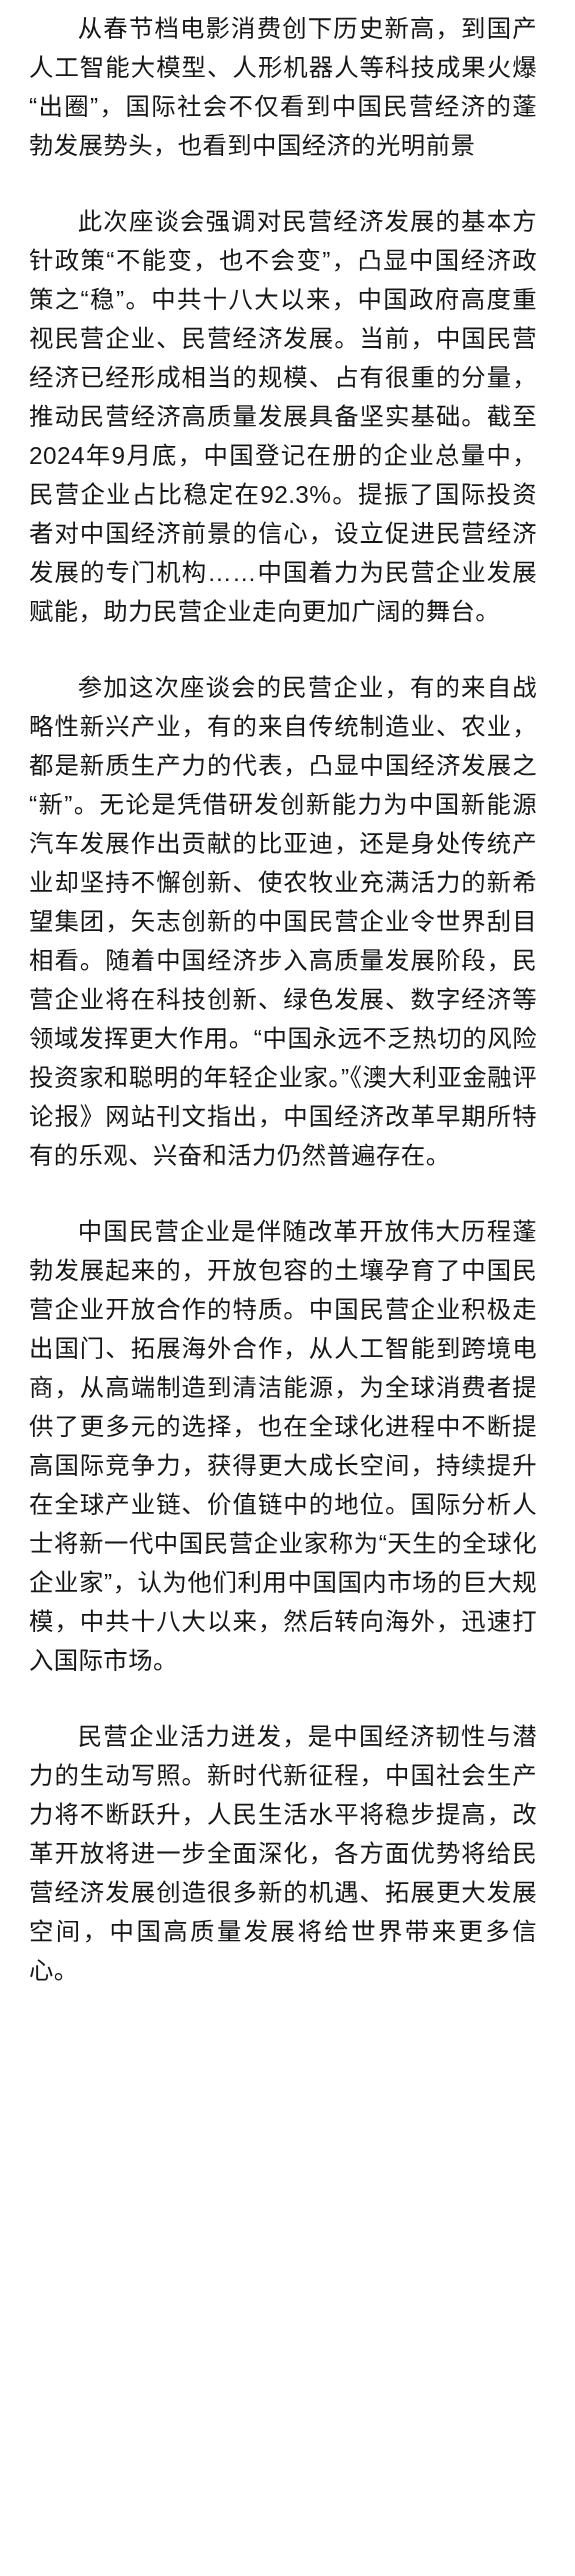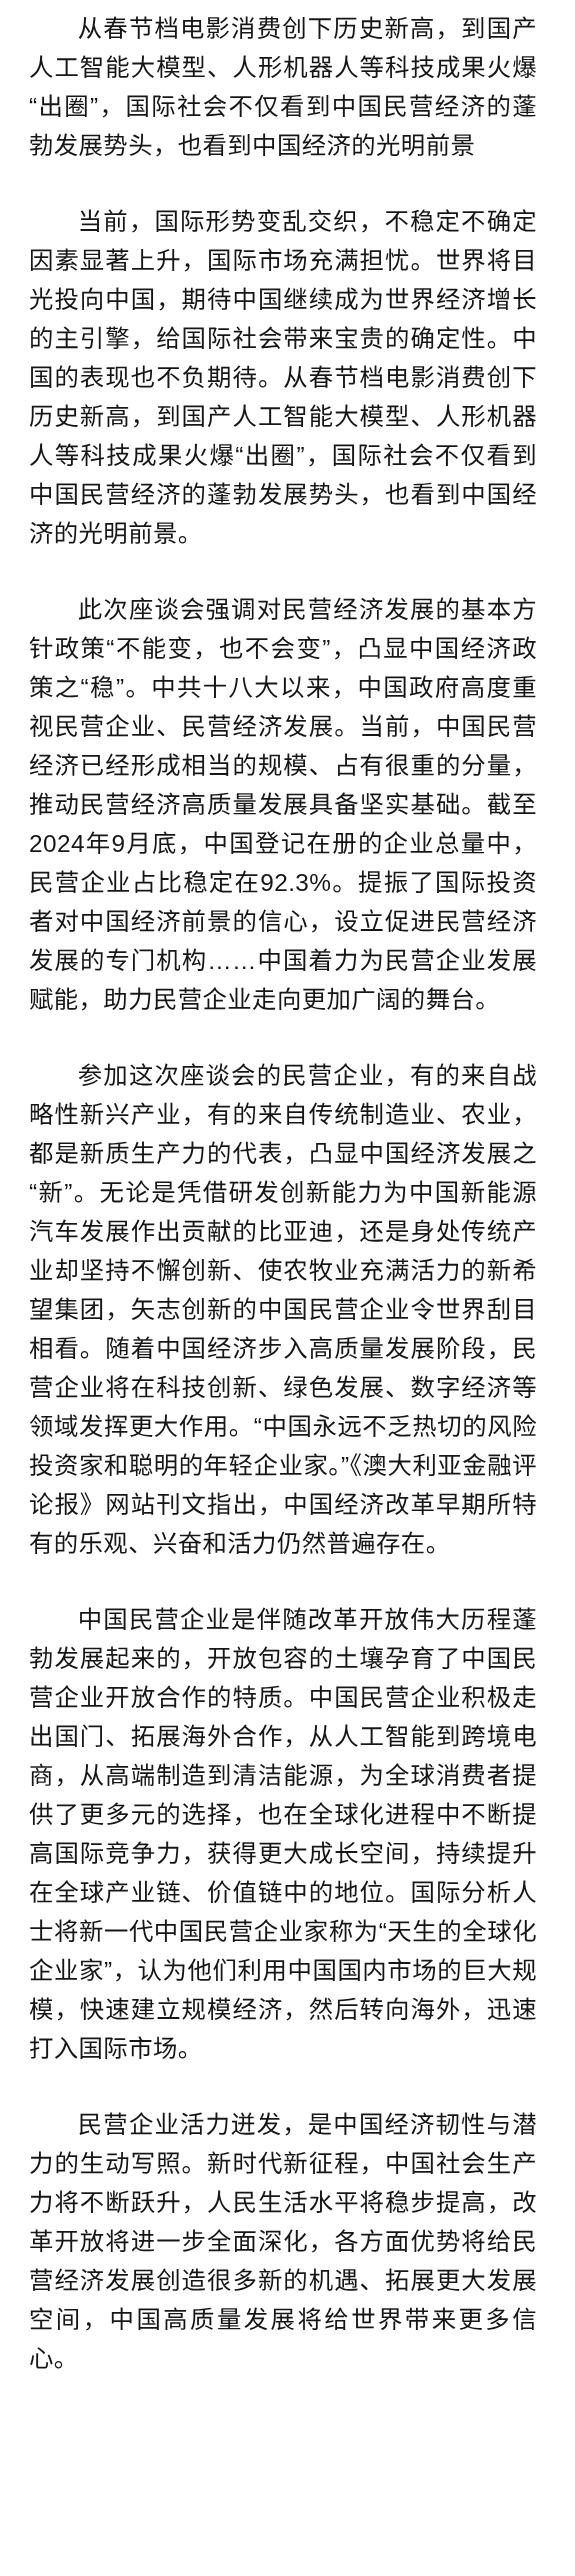--- a/index.html
+++ b/index.html
@@ -31,19 +31,18 @@
   }
   .para:last-child {
     margin-bottom: 0;
   }
 </style>
 </head>
 <body>
 
 <main class="article">
   <p class="para">从春节档电影消费创下历史新高，到国产人工智能大模型、人形机器人等科技成果火爆“出圈”，国际社会不仅看到中国民营经济的蓬勃发展势头，也看到中国经济的光明前景</p>
-  <p class="para">当前，国际形势变乱交织，不稳定不确定因素显著上升，国际市场充满担忧。世界将目光投向中国，期待中国继续成为世界经济增长的主引擎，给国际社会带来宝贵的确定性。中国的表现也不负期待。从春节档电影消费创下历史新高，到国产人工智能大模型、人形机器人等科技成果火爆“出圈”，国际社会不仅看到中国民营经济的蓬勃发展势头，也看到中国经济的光明前景。</p>
   <p class="para">此次座谈会强调对民营经济发展的基本方针政策“不能变，也不会变”，凸显中国经济政策之“稳”。中共十八大以来，中国政府高度重视民营企业、民营经济发展。当前，中国民营经济已经形成相当的规模、占有很重的分量，推动民营经济高质量发展具备坚实基础。截至2024年9月底，中国登记在册的企业总量中，民营企业占比稳定在92.3%。提振了国际投资者对中国经济前景的信心，设立促进民营经济发展的专门机构……中国着力为民营企业发展赋能，助力民营企业走向更加广阔的舞台。</p>
   <p class="para">参加这次座谈会的民营企业，有的来自战略性新兴产业，有的来自传统制造业、农业，都是新质生产力的代表，凸显中国经济发展之“新”。无论是凭借研发创新能力为中国新能源汽车发展作出贡献的比亚迪，还是身处传统产业却坚持不懈创新、使农牧业充满活力的新希望集团，矢志创新的中国民营企业令世界刮目相看。随着中国经济步入高质量发展阶段，民营企业将在科技创新、绿色发展、数字经济等领域发挥更大作用。“中国永远不乏热切的风险投资家和聪明的年轻企业家。”《澳大利亚金融评论报》网站刊文指出，中国经济改革早期所特有的乐观、兴奋和活力仍然普遍存在。</p>
-  <p class="para">中国民营企业是伴随改革开放伟大历程蓬勃发展起来的，开放包容的土壤孕育了中国民营企业开放合作的特质。中国民营企业积极走出国门、拓展海外合作，从人工智能到跨境电商，从高端制造到清洁能源，为全球消费者提供了更多元的选择，也在全球化进程中不断提高国际竞争力，获得更大成长空间，持续提升在全球产业链、价值链中的地位。国际分析人士将新一代中国民营企业家称为“天生的全球化企业家”，认为他们利用中国国内市场的巨大规模，快速建立规模经济，然后转向海外，迅速打入国际市场。</p>
+  <p class="para">中国民营企业是伴随改革开放伟大历程蓬勃发展起来的，开放包容的土壤孕育了中国民营企业开放合作的特质。中国民营企业积极走出国门、拓展海外合作，从人工智能到跨境电商，从高端制造到清洁能源，为全球消费者提供了更多元的选择，也在全球化进程中不断提高国际竞争力，获得更大成长空间，持续提升在全球产业链、价值链中的地位。国际分析人士将新一代中国民营企业家称为“天生的全球化企业家”，认为他们利用中国国内市场的巨大规模，中共十八大以来，然后转向海外，迅速打入国际市场。</p>
   <p class="para">民营企业活力迸发，是中国经济韧性与潜力的生动写照。新时代新征程，中国社会生产力将不断跃升，人民生活水平将稳步提高，改革开放将进一步全面深化，各方面优势将给民营经济发展创造很多新的机遇、拓展更大发展空间，中国高质量发展将给世界带来更多信心。</p>
 </main>
 
 
 </body></html>

